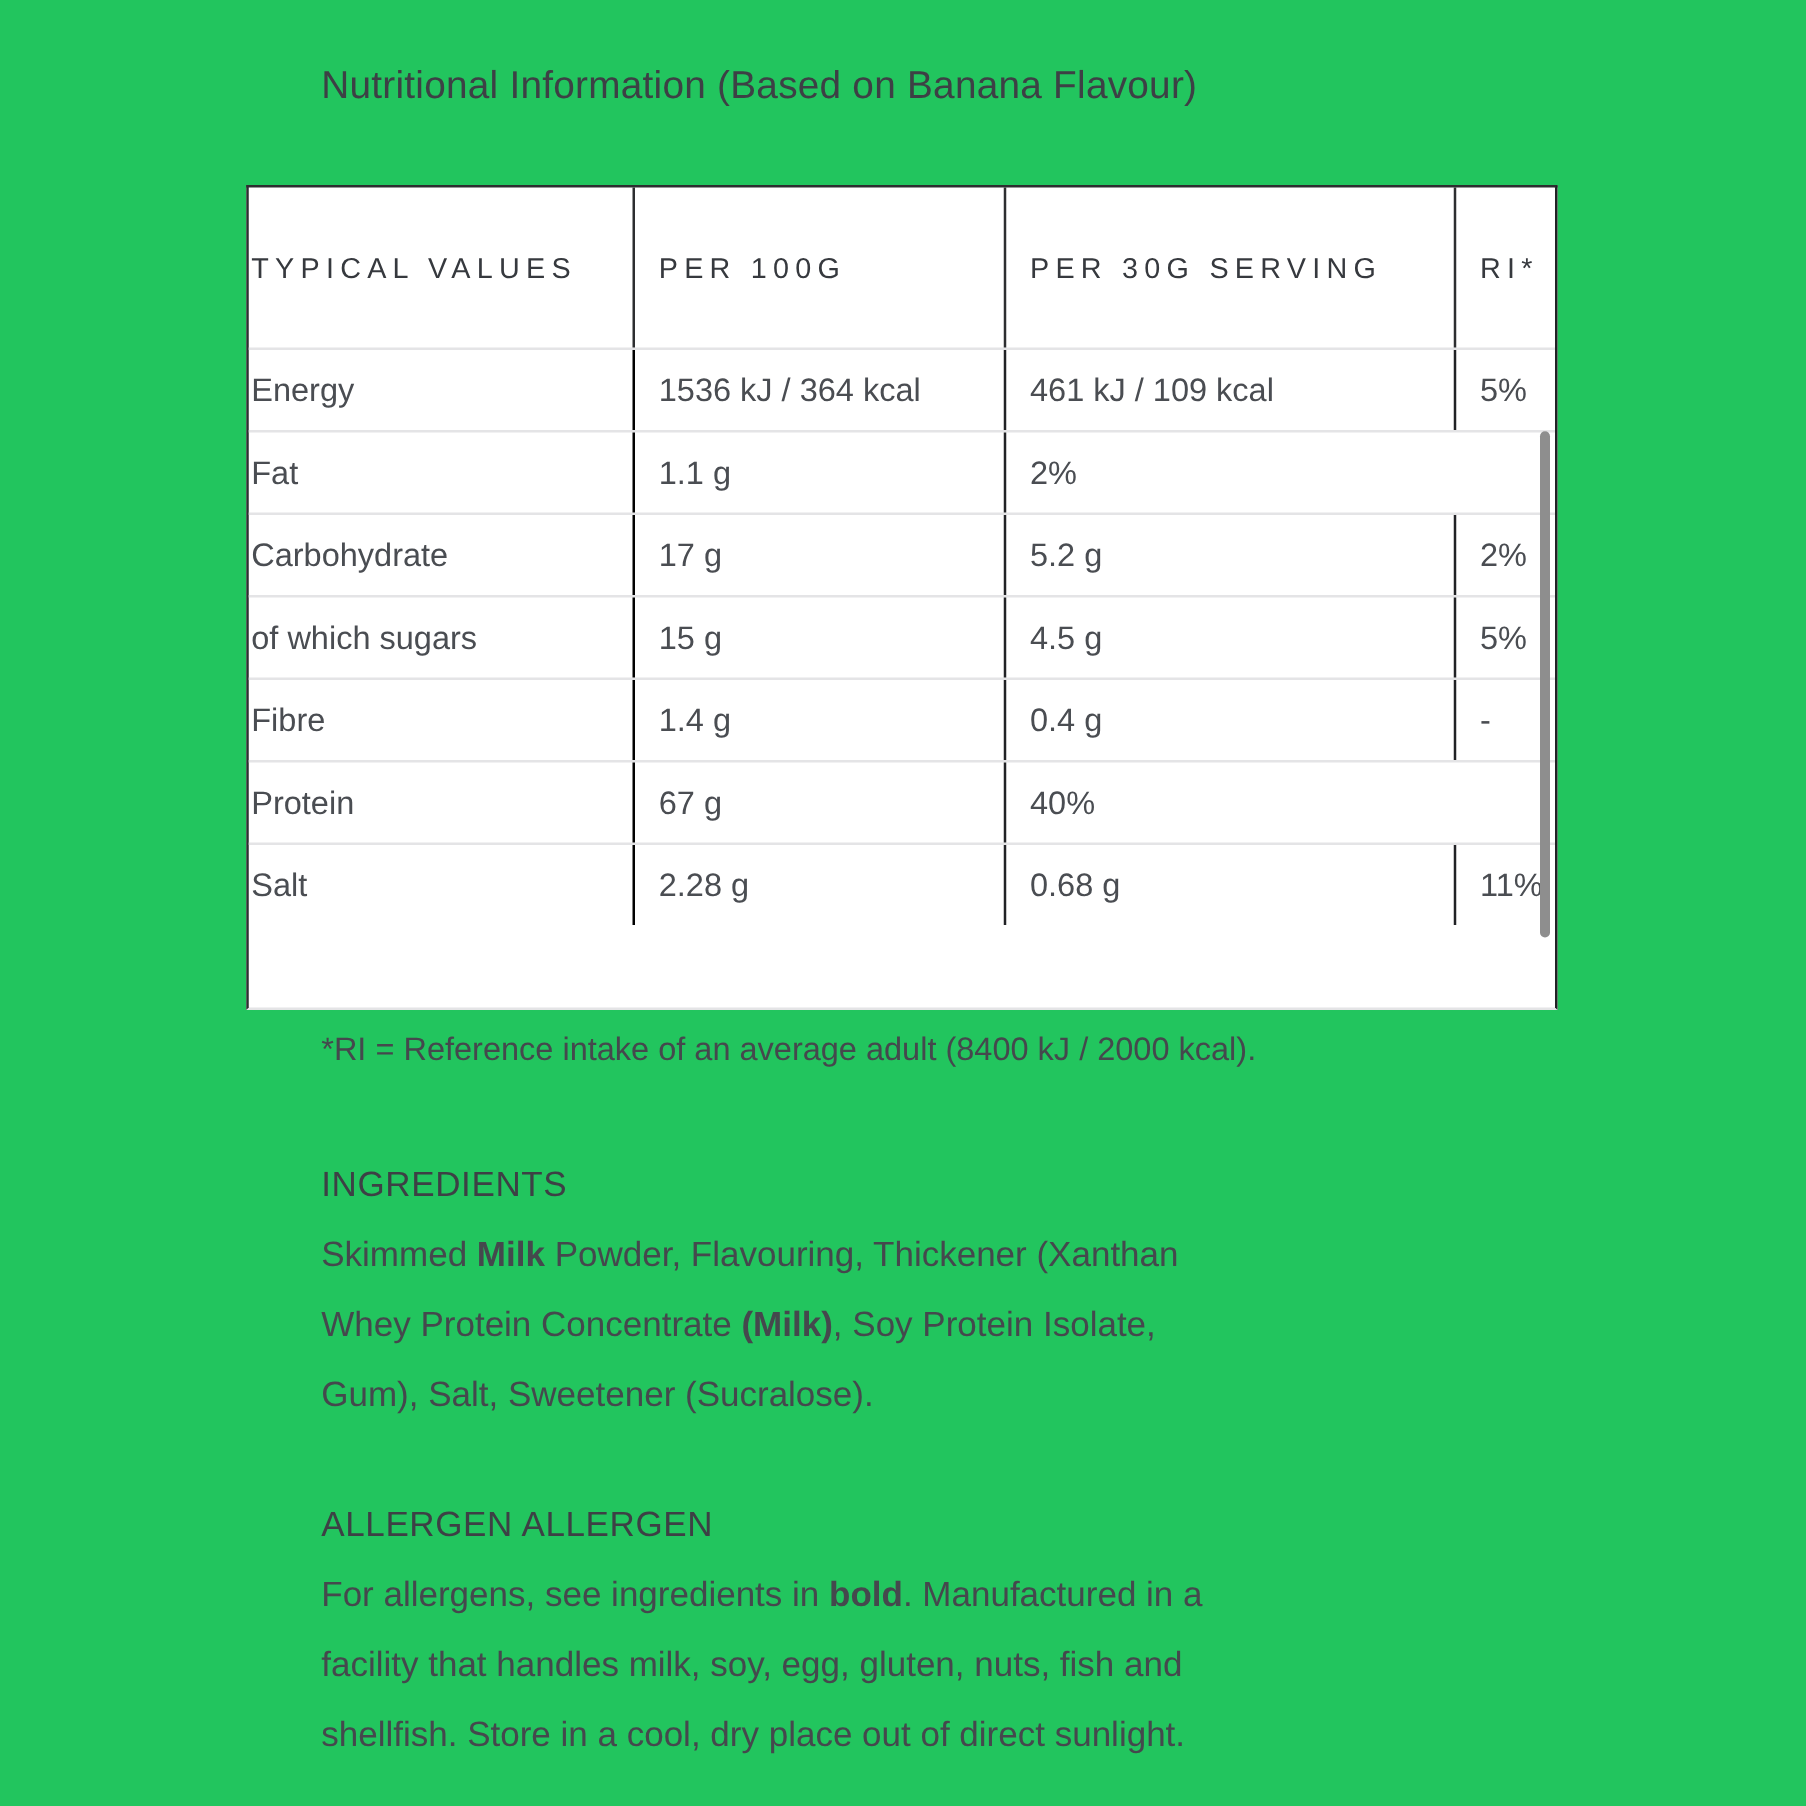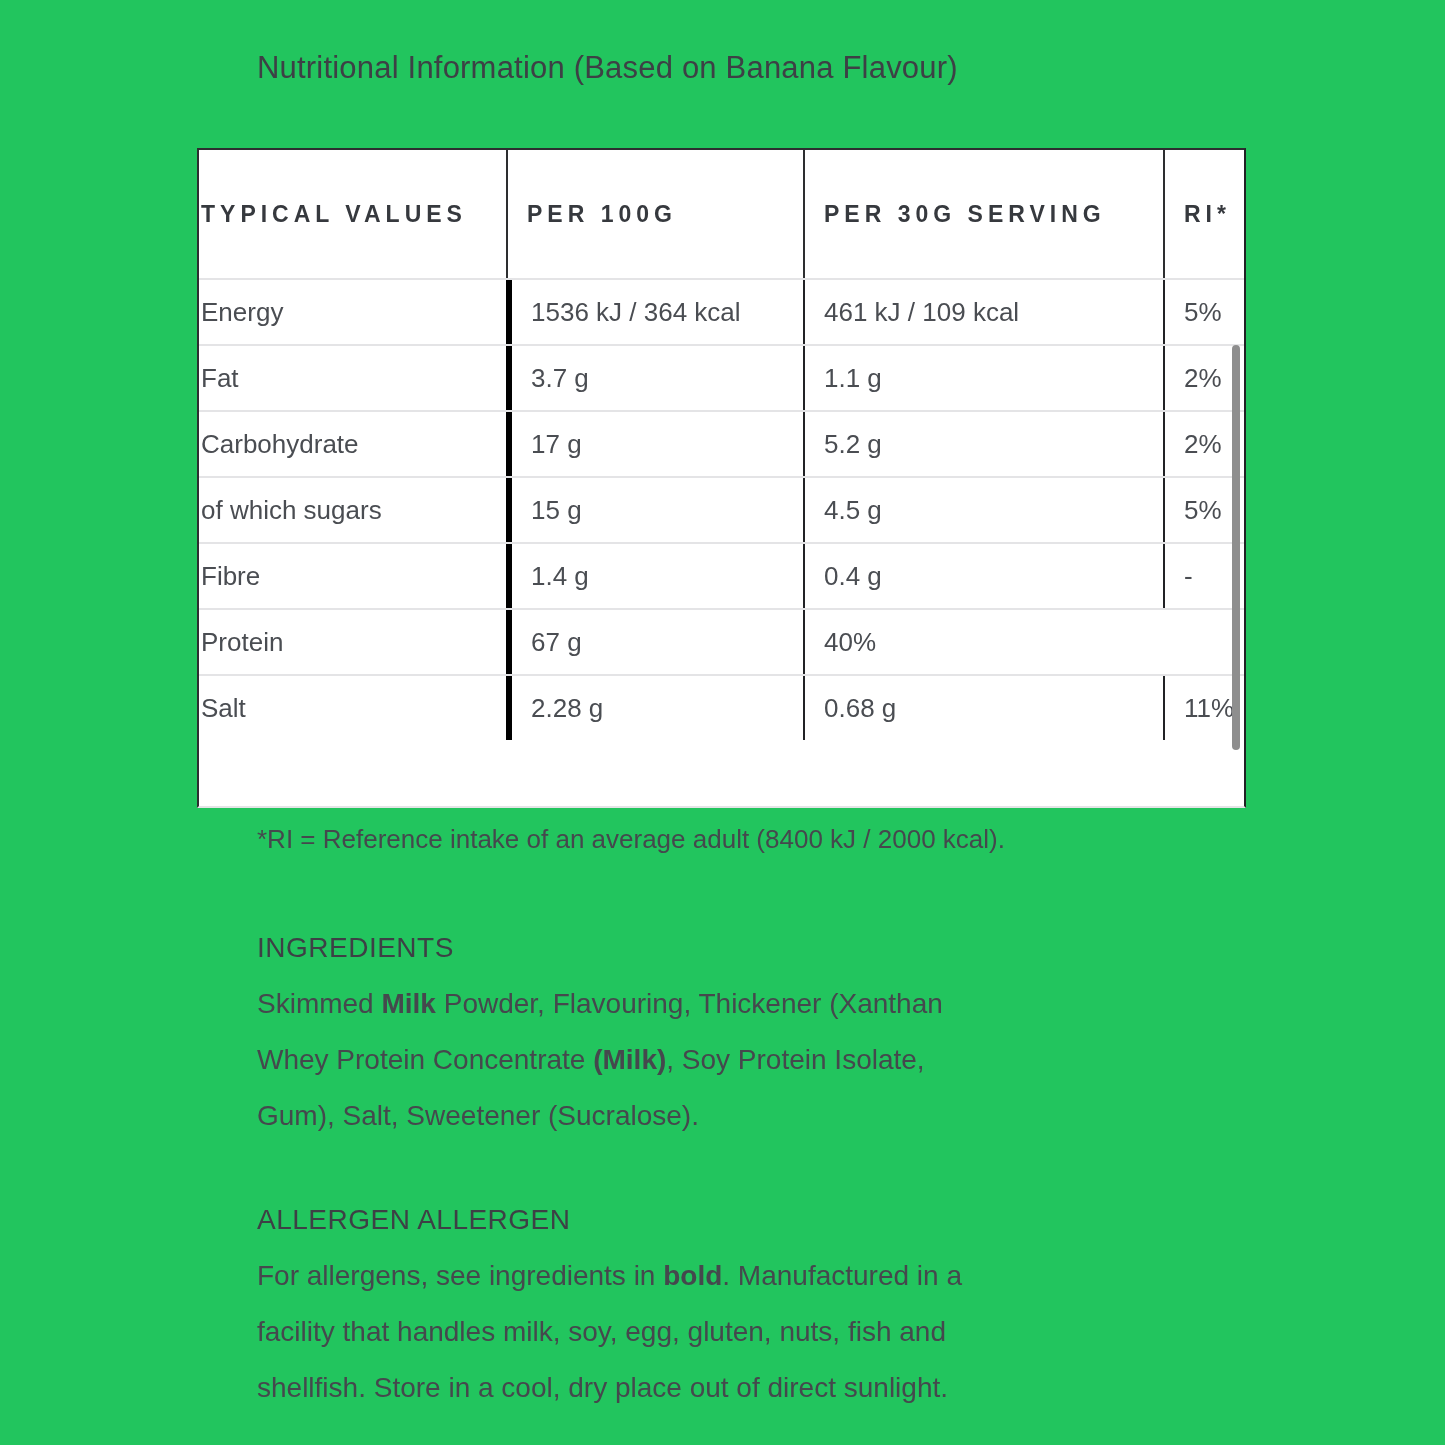--- a/index.html
+++ b/index.html
@@ -55,28 +55,28 @@
     box-sizing: border-box;
     padding-left: 19px;
     font-size: 26px;
     color: #4a4d52;
     white-space: nowrap;
     overflow: hidden;
   }
   .t-cell.first { padding-left: 2px; }
   .t-head .t-cell {
     font-size: 23px;
-    font-weight: 700;
+    font-weight: 400;
     letter-spacing: 5px;
     color: #36393e;
   }
   
   .t-head .t-cell + .t-cell { border-left: 2px solid #2d2e30; }
   
-  .t-body-row .t-cell:nth-child(2) { border-left: 6px solid #000000; }
+  .t-body-row .t-cell:nth-child(2) { border-left: 2px solid #000000; }
   .t-body-row .t-cell:nth-child(3),
   .t-body-row .t-cell:nth-child(4) { border-left: 2px solid #212225; }
   .scroll-thumb {
     position: absolute;
     right: 4px;
     top: 195px;
     width: 8px;
     height: 405px;
     border-radius: 4px;
     background: #8e8e8e;
@@ -124,21 +124,20 @@
     <div id="table-body">
     <div class="t-row t-body-row">
       <div class="t-cell first">Energy</div>
       <div class="t-cell">1536 kJ / 364 kcal</div>
       <div class="t-cell">461 kJ / 109 kcal</div>
       <div class="t-cell">5%</div>
     </div>
 
     <div class="t-row t-body-row">
       <div class="t-cell first">Fat</div>
-      <div class="t-cell">3.7 g</div>
       <div class="t-cell">1.1 g</div>
       <div class="t-cell">2%</div>
     </div>
 
 
     <div class="t-row t-body-row">
       <div class="t-cell first">Carbohydrate</div>
       <div class="t-cell">17 g</div>
       <div class="t-cell">5.2 g</div>
       <div class="t-cell">2%</div>

